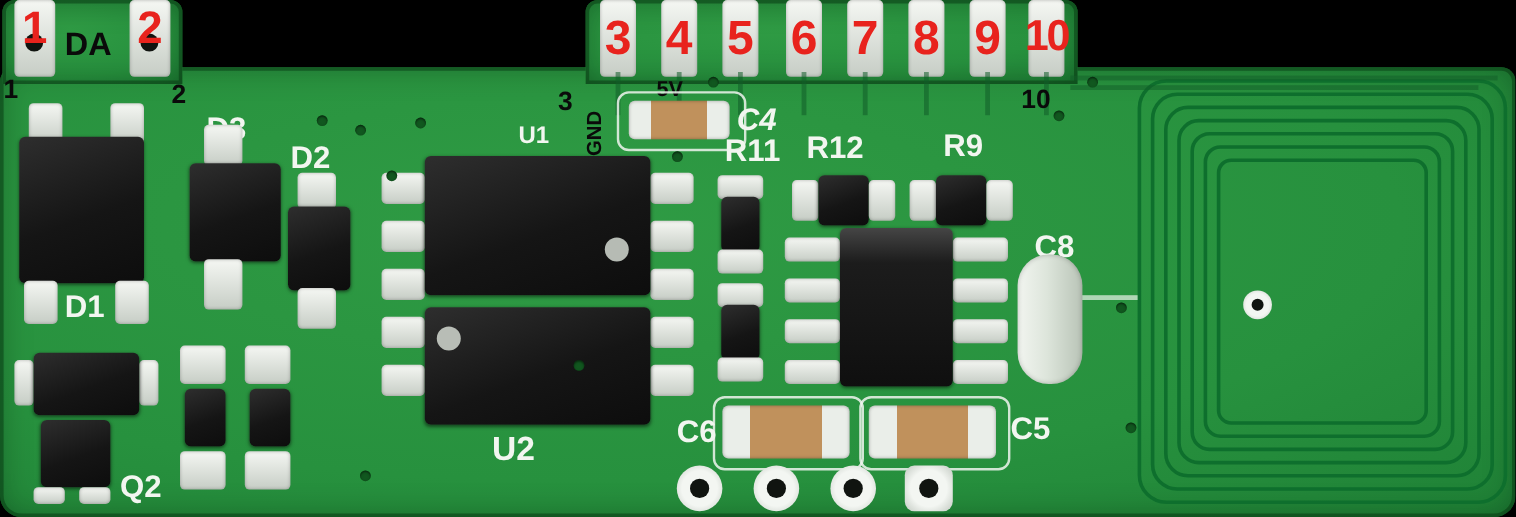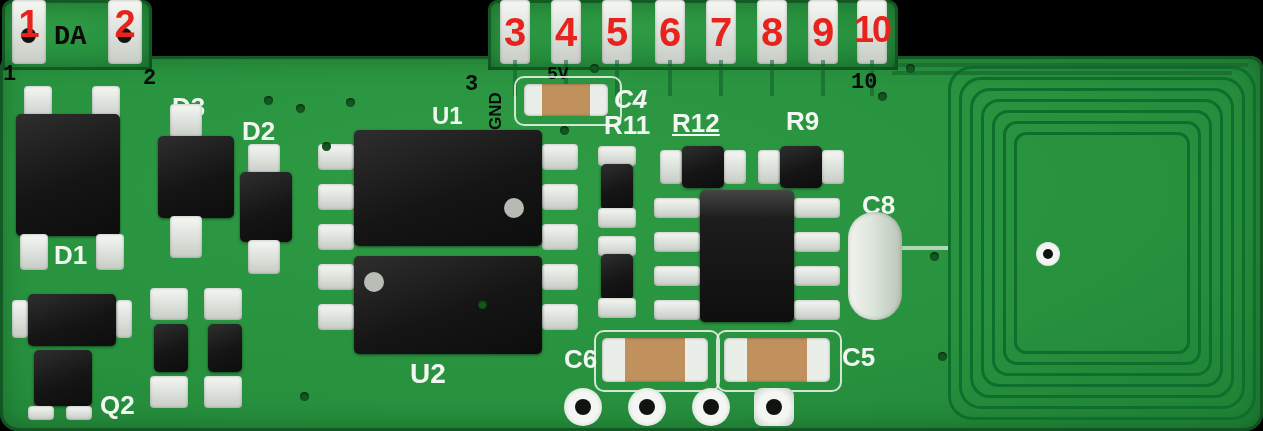--- a/index.html
+++ b/index.html
@@ -30,21 +30,21 @@
          background:radial-gradient(circle,#f3f6f2 55%, #c2c9c1 100%); }
   .hole-pad.sq { border-radius:8px; }
   .outline { position:absolute; border:2px solid rgba(240,245,238,.85); border-radius:10px; }
   .trace-v { position:absolute; width:4px; background:rgba(17,92,40,.55); }
   .trace-h { position:absolute; height:4px; background:rgba(17,92,40,.5); }
   .feed { position:absolute; height:4px; background:rgba(222,236,222,.75); }
 
   .rednum { position:absolute; width:40px; text-align:center; color:var(--pin-number-red,#e8231d);
             font-weight:700; font-size:40px; line-height:1.1; }
   .lbl-w { position:absolute; color:var(--silkscreen-white,#f2f6f0); font-weight:700; font-size:26px; }
-  .lbl-b { position:absolute; color:var(--text-black,#0a0a0a); font-weight:700; font-size:22px;font-family:Liberation Mono, monospace; }
+  .lbl-b { position:absolute; color:var(--text-black,#0a0a0a); font-weight:700; font-size:22px; }
   .lbl-gnd { position:absolute; left:486px; top:130px; transform:rotate(-90deg); transform-origin:0 0;
              color:var(--text-black,#0a0a0a); font-weight:700; font-size:17px; }
   .coil { position:absolute; left:946px; top:64px; width:312px; height:358px; }
   .coil-turn { position:absolute; border:3px solid var(--coil-trace,#0e6f2d); }
 </style>
 </head>
 <body>
 
 <div class="scene">
 
@@ -118,21 +118,21 @@
   <div class="lbl-w" style="left:172px; top:92px;">D3</div>
   <div class="pad" style="left:170px; top:104px; width:32px; height:34px;"></div>
   <div class="ic" style="left:158px; top:136px; width:76px; height:82px;"></div>
   <div class="pad" style="left:170px; top:216px; width:32px; height:42px;"></div>
 
   <div class="lbl-w" style="left:242px; top:116px;">D2</div>
   <div class="pad" style="left:248px; top:144px; width:32px; height:30px;"></div>
   <div class="ic" style="left:240px; top:172px; width:52px; height:70px;"></div>
   <div class="pad" style="left:248px; top:240px; width:32px; height:34px;"></div>
 
-  <div class="lbl-w" style="left:432px; top:102px; font-size:24px;">U1</div>
+  <div class="lbl-w" style="left:432px; top:102px; font-size:20px;">U1</div>
   <div class="pad" style="left:318px; top:144px; width:36px; height:26px;"></div>
   <div class="pad" style="left:318px; top:184px; width:36px; height:26px;"></div>
   <div class="pad" style="left:318px; top:224px; width:36px; height:26px;"></div>
   <div class="pad" style="left:542px; top:144px; width:36px; height:26px;"></div>
   <div class="pad" style="left:542px; top:184px; width:36px; height:26px;"></div>
   <div class="pad" style="left:542px; top:224px; width:36px; height:26px;"></div>
   <div class="ic" style="left:354px; top:130px; width:188px; height:116px;"></div>
   <div class="dot" style="left:504px; top:198px; width:20px; height:20px;"></div>
 
   <div class="pad" style="left:318px; top:264px; width:36px; height:26px;"></div>
@@ -144,21 +144,21 @@
   <div class="lbl-w" style="left:410px; top:358px; font-size:28px;">U2</div>
 
   <div class="lbl-w" style="left:604px; top:110px;">R11</div>
   <div class="pad" style="left:598px; top:146px; width:38px; height:20px;"></div>
   <div class="ic" style="left:601px; top:164px; width:32px; height:46px;"></div>
   <div class="pad" style="left:598px; top:208px; width:38px; height:20px;"></div>
   <div class="pad" style="left:598px; top:236px; width:38px; height:20px;"></div>
   <div class="ic" style="left:601px; top:254px; width:32px; height:46px;"></div>
   <div class="pad" style="left:598px; top:298px; width:38px; height:20px;"></div>
 
-  <div class="lbl-w" style="left:672px; top:108px;text-decoration:underline;">R12</div>
+  <div class="lbl-w" style="left:672px; top:108px;">R12</div>
   <div class="pad" style="left:660px; top:150px; width:22px; height:34px;"></div>
   <div class="ic" style="left:682px; top:146px; width:42px; height:42px;"></div>
   <div class="pad" style="left:724px; top:150px; width:22px; height:34px;"></div>
 
   <div class="lbl-w" style="left:786px; top:106px;">R9</div>
   <div class="pad" style="left:758px; top:150px; width:22px; height:34px;"></div>
   <div class="ic" style="left:780px; top:146px; width:42px; height:42px;"></div>
   <div class="pad" style="left:822px; top:150px; width:22px; height:34px;"></div>
 
   <div class="pad" style="left:654px; top:198px; width:46px; height:20px;"></div>

